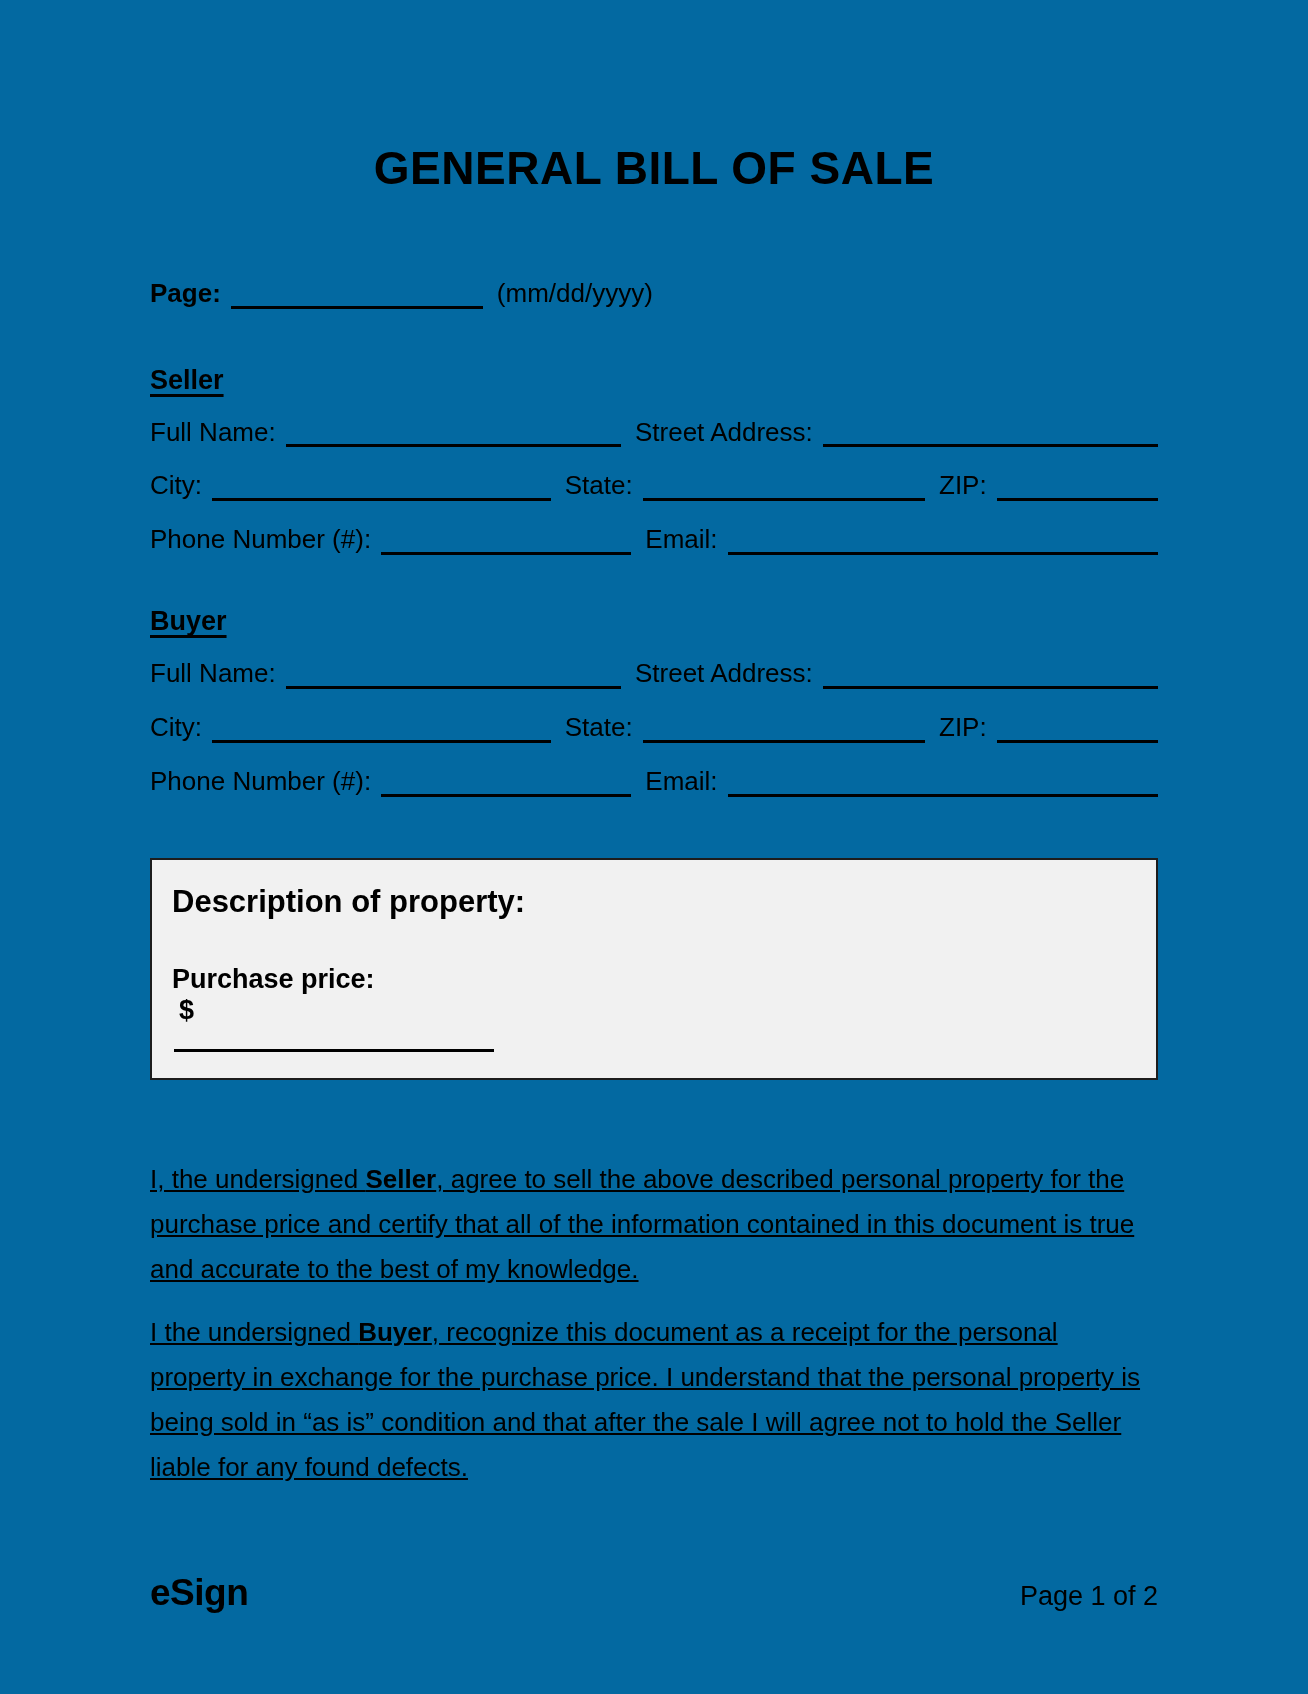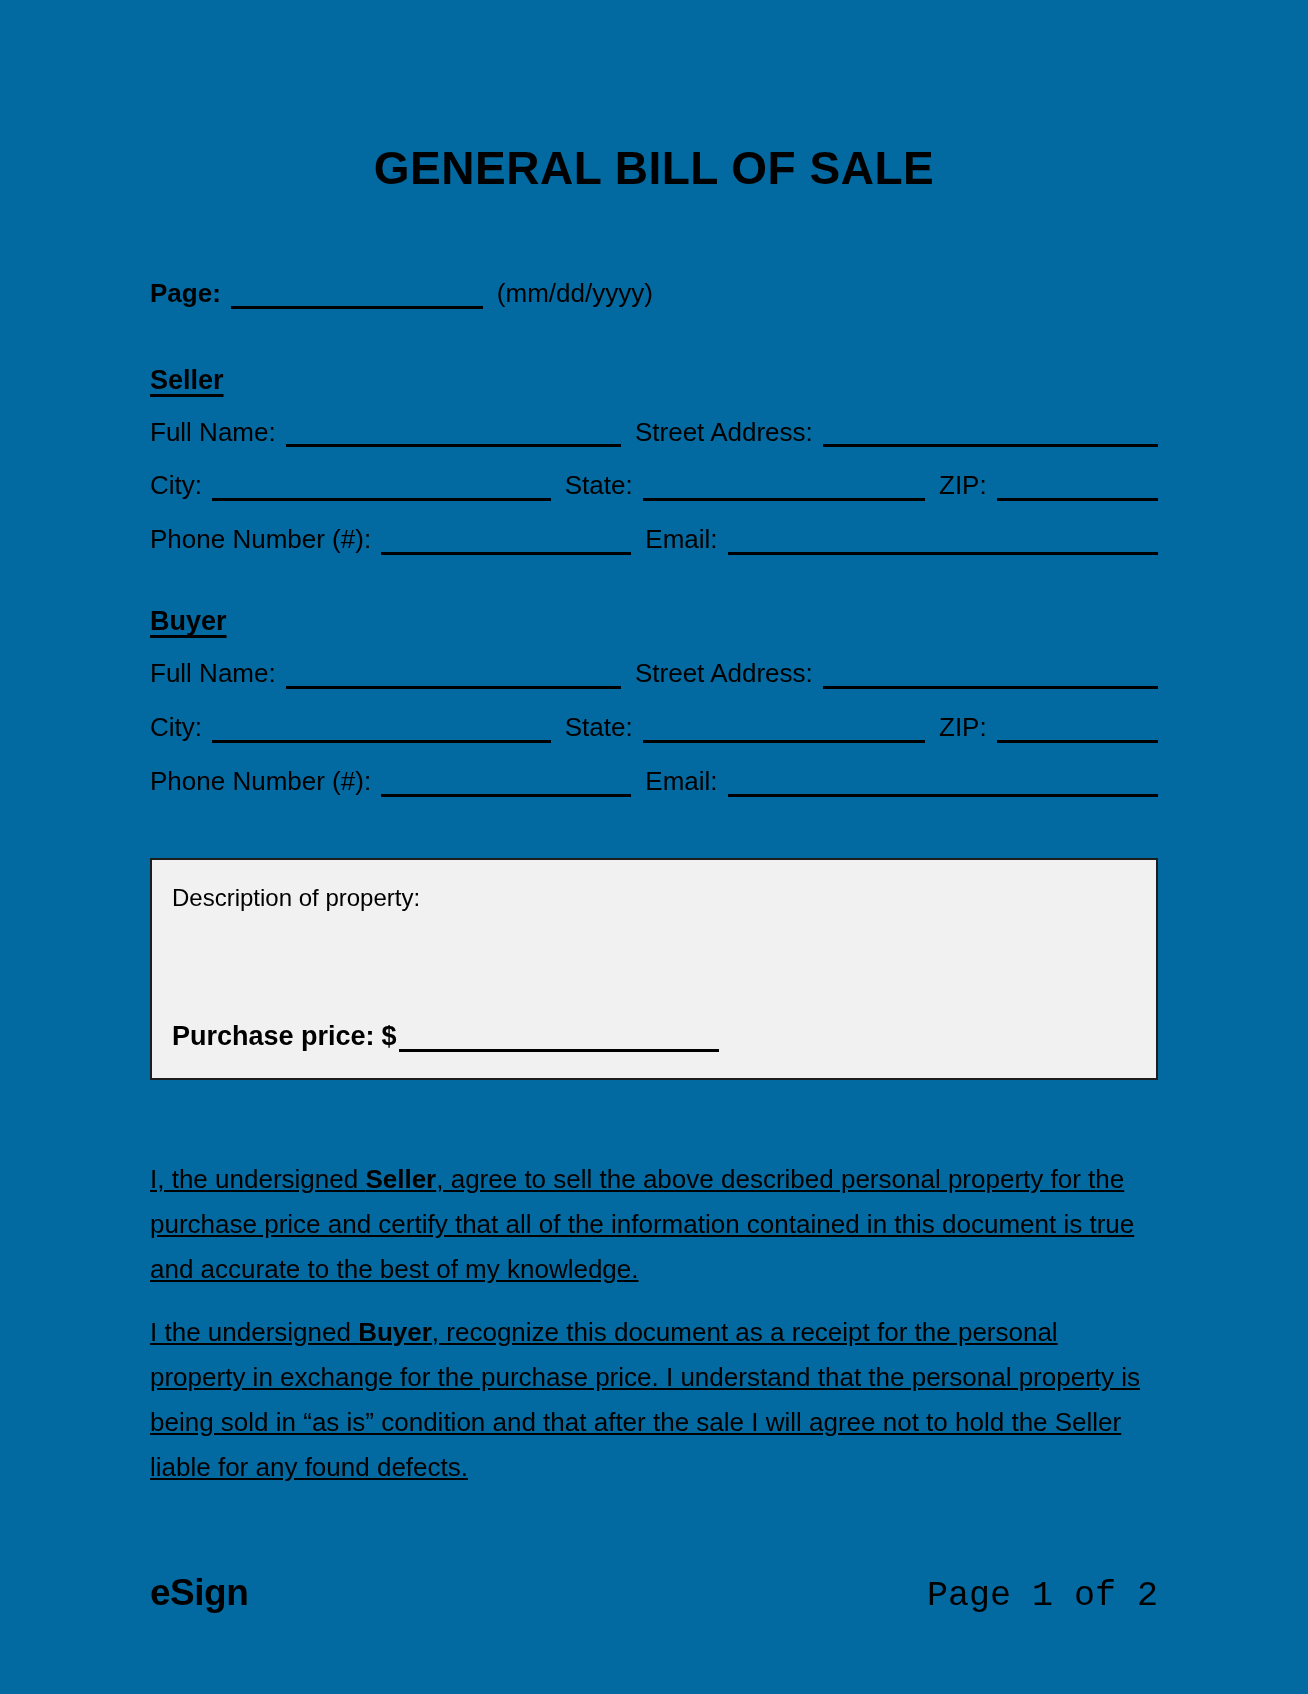--- a/index.html
+++ b/index.html
@@ -44,35 +44,35 @@
   .g-state{ flex-grow:1.75; }
   .g-zip{ flex-grow:1; margin-right:38px; }
   .g-phone{ flex-grow:1; }
   .g-email{ flex-grow:1.72; }
   
   .prop-box{
     margin-top:61px; height:222px; border:2px solid var(--box-border);
     background:var(--box-fill); padding:24px 20px 26px 20px;
     display:flex; flex-direction:column;
   }
-  .desc-label{ font-size:24px; font-weight:normal; }
+  .desc-label{ font-size:31px; font-weight:bold; }
   .desc-space{ flex-grow:1; }
-  .price-row{ display:flex; align-items:flex-end; font-size:27px; }
+  .price-row{ display:flex; font-size:27px;flex-direction:column; }
   .price-line{ flex-grow:0; width:320px; margin-left:2px; margin-right:0; }
   
   .para{ font-size:26px; line-height:45px; margin:0;text-decoration:underline; }
   .para-1{ margin-top:77px; }
   .para-2{ margin-top:18px; }
   
   .footer{
     position:absolute; left:150px; right:150px; top:1572px;
     display:flex; justify-content:space-between; align-items:baseline;text-align:right;
   }
   .brand{ font-size:37px; font-weight:bold; letter-spacing:-0.5px; }
-  .page-num{ font-size:35px;font-family:Liberation Mono, monospace; }
+  .page-num{ font-size:27px; }
 </style>
 </head>
 <body>
 
 <div class="page">
 
   <h1 class="title">GENERAL BILL OF SALE</h1>
 
   <div class="frow date-row">
     <span class="lbl b">Page:</span>

